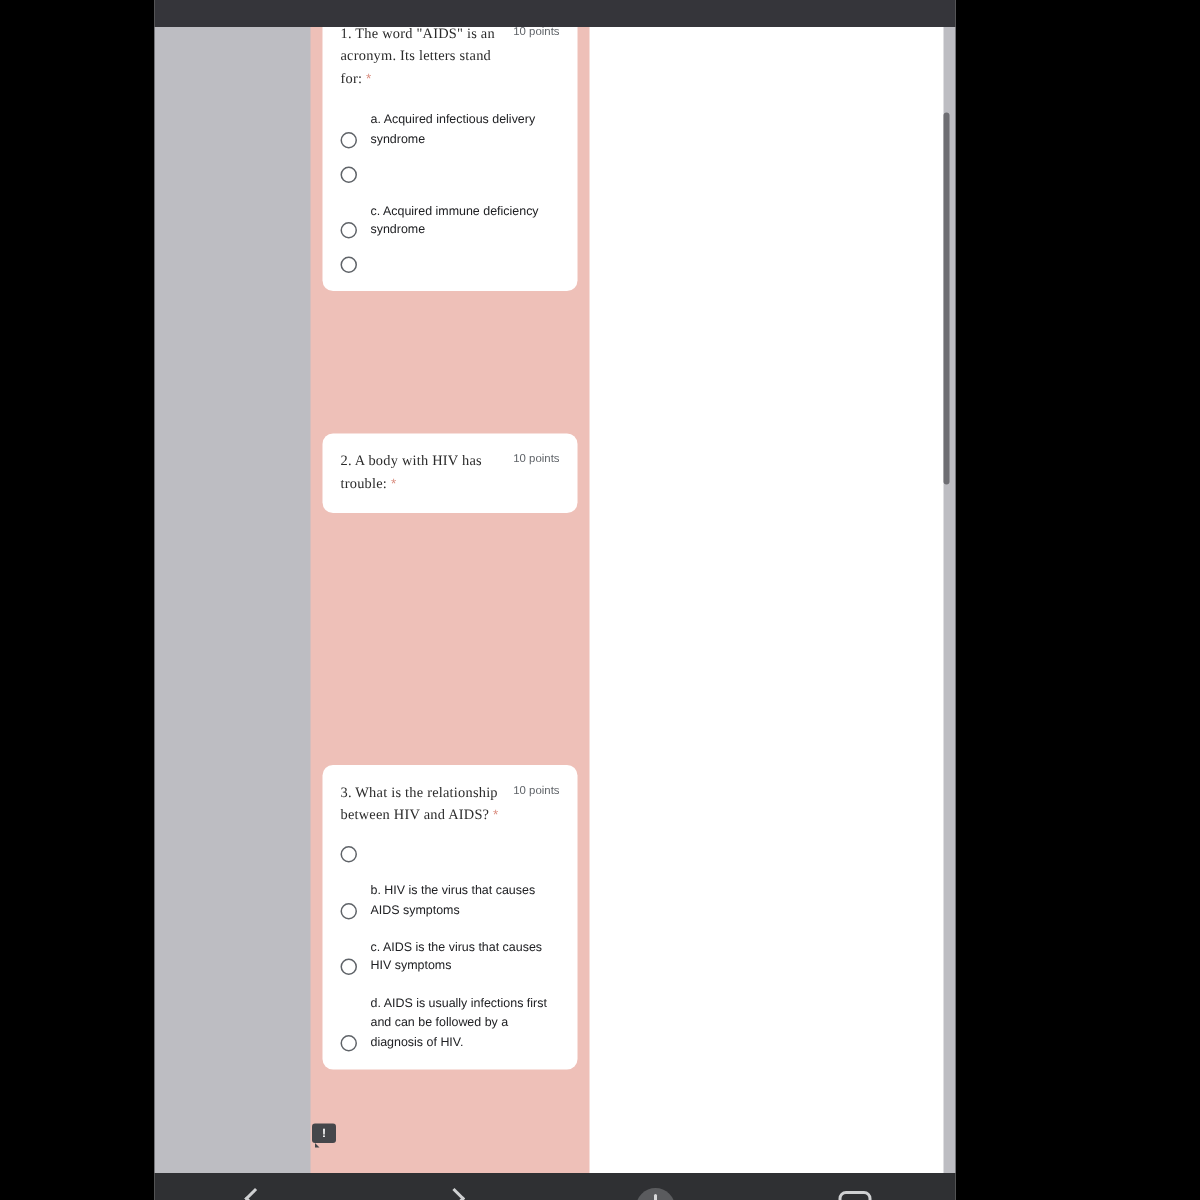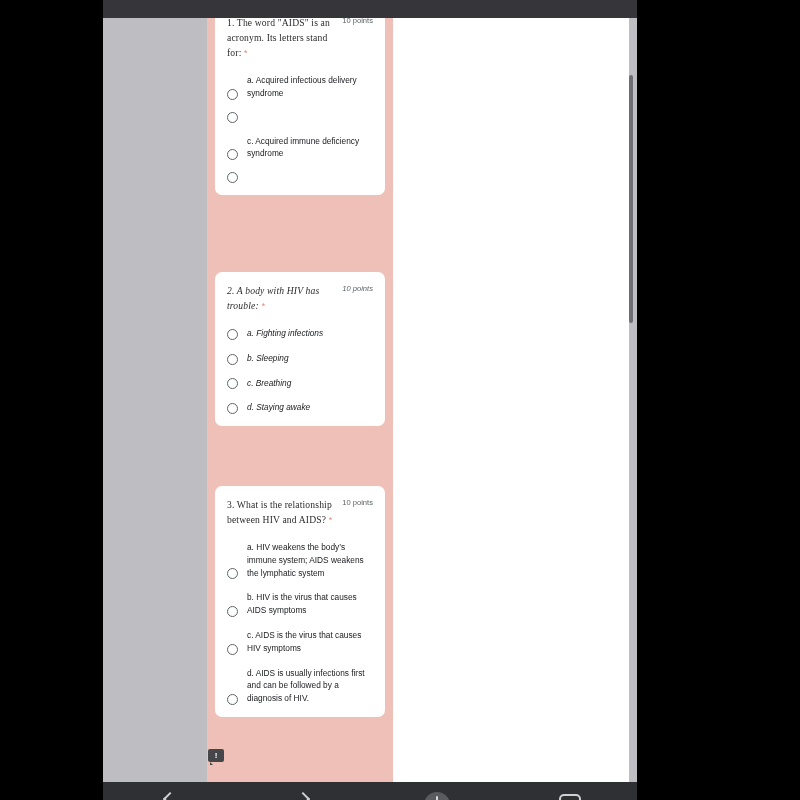--- a/index.html
+++ b/index.html
@@ -138,22 +138,22 @@
   }
   .opt-text {
     font-family: "Liberation Sans", sans-serif;
     font-size: 8.3px;
     line-height: 12.8px;
     color: #202124;
   }
 
   
   #card-q1 { top: -14px;  }
-  #card-q2 { top: 254px; font-style: italic;  }
-  #card-q3 { top: 468px;  }
+  #card-q2 { top: 271px;  }
+  #card-q3 { top: 492px;  }
 
   
   #comment-bubble {
     position: absolute;
     left: 105px;
     top: 731px;
     width: 16px;
     height: 13px;
     background: #45464a;
     border-radius: 2px;
@@ -303,52 +303,33 @@
       </div>
 
       <div class="card" id="card-q2">
         <div class="q-head">
           <div class="q-text">
             <span>2. A body with HIV has trouble:</span>
             <span class="req-star">*</span>
           </div>
           <div class="q-points">10 points</div>
         </div>
-        <div class="options">
-          <div class="option">
-            <span class="radio"></span>
-            <span class="opt-text">a. Fighting infections</span>
-          </div>
-          <div class="option">
-            <span class="radio"></span>
-            <span class="opt-text">b. Sleeping</span>
-          </div>
-          <div class="option">
-            <span class="radio"></span>
-            <span class="opt-text">c. Breathing</span>
-          </div>
-          <div class="option">
-            <span class="radio"></span>
-            <span class="opt-text">d. Staying awake</span>
-          </div>
-        </div>
       </div>
 
       <div class="card" id="card-q3">
         <div class="q-head">
           <div class="q-text">
             <span>3. What is the relationship between HIV and AIDS?</span>
             <span class="req-star">*</span>
           </div>
           <div class="q-points">10 points</div>
         </div>
         <div class="options">
           <div class="option">
             <span class="radio"></span>
-            <span class="opt-text">a. HIV weakens the body’s immune system; AIDS weakens the lymphatic system</span>
           </div>
           <div class="option">
             <span class="radio"></span>
             <span class="opt-text">b. HIV is the virus that causes AIDS symptoms</span>
           </div>
           <div class="option">
             <span class="radio"></span>
             <span class="opt-text">c. AIDS is the virus that causes HIV symptoms</span>
           </div>
           <div class="option">

